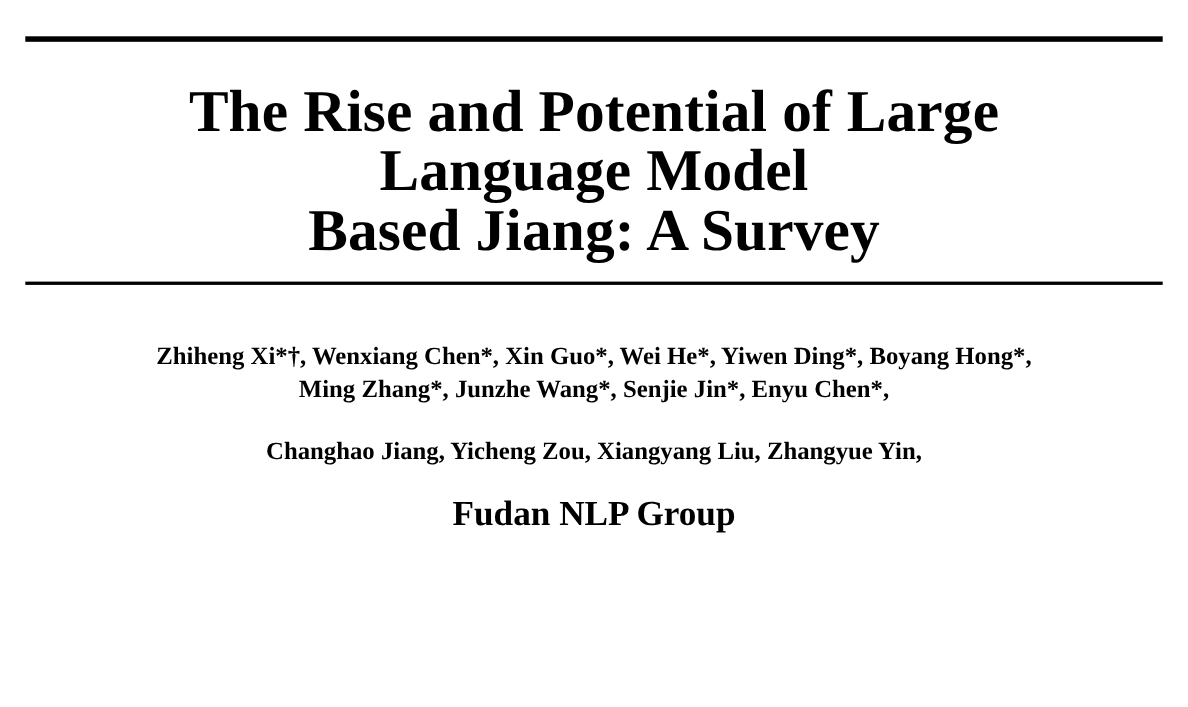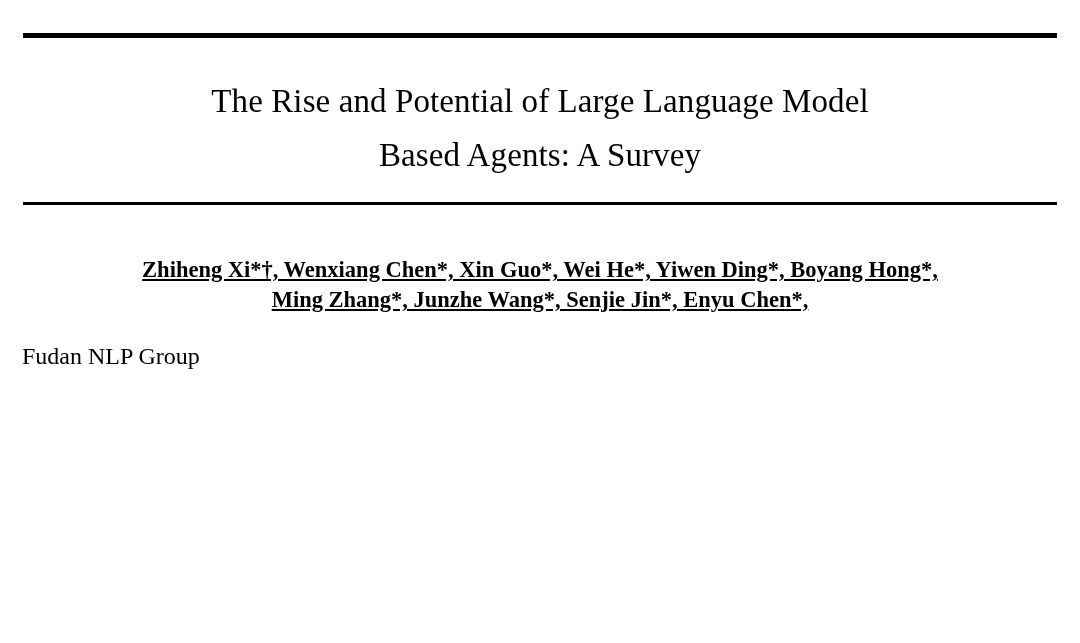--- a/index.html
+++ b/index.html
@@ -30,78 +30,79 @@
     width: 1034px;
     margin-top: 33px;
   }
   .rule-bottom {
     height: 3px;
     width: 1034px;
     margin-top: 20px;
   }
   .title {
     text-align: center;
-    font-weight: normal;
-    font-size: 33px;
+    font-weight: bold;
+    font-size: 54px;
     line-height: 54px;
     letter-spacing: 0.1px;
     margin-top: 36px;
     margin-bottom: 0;
     padding: 0 30px;
   }
   .title .line2 {
     display: block;
   }
   .authors {
     margin-top: 50px;
     text-align: center;
-    text-decoration: underline;
   }
   .author-block {
     font-weight: bold;
     font-size: 22.5px;
     line-height: 30px;
     margin-bottom: 22px;
     padding: 0 40px;
   }
   .author-block.group-1 {
     margin-bottom: 26px;
   }
   .author-block .ln {
     display: block;
   }
   .affiliation {
-    font-size: 24px;
+    text-align: center;
+    font-size: 32px;
     line-height: 30px;
     margin-top: 26px;
-    font-weight: normal;
+    font-weight: bold;
   }
 </style>
 </head>
 <body>
 
 <div class="page">
 
   <div class="rule rule-top"></div>
 
   <h1 class="title">
     <span class="line1">The Rise and Potential of Large Language Model</span>
-    <span class="line2">Based Agents: A Survey</span>
+    <span class="line2">Based Jiang: A Survey</span>
   </h1>
 
   <div class="rule rule-bottom"></div>
 
   <div class="authors">
 
     <div class="author-block group-1">
       <span class="ln">Zhiheng Xi*†, Wenxiang Chen*, Xin Guo*, Wei He*, Yiwen Ding*, Boyang Hong*,</span>
       <span class="ln">Ming Zhang*, Junzhe Wang*, Senjie Jin*, Enyu Chen*,</span>
     </div>
 
     <div class="author-block group-2">
+      <span class="ln">Changhao Jiang, Yicheng Zou, Xiangyang Liu, Zhangyue Yin,</span>
     </div>
 
 
 
   </div>
 
   <div class="affiliation">Fudan NLP Group</div>
 
 </div>
 

